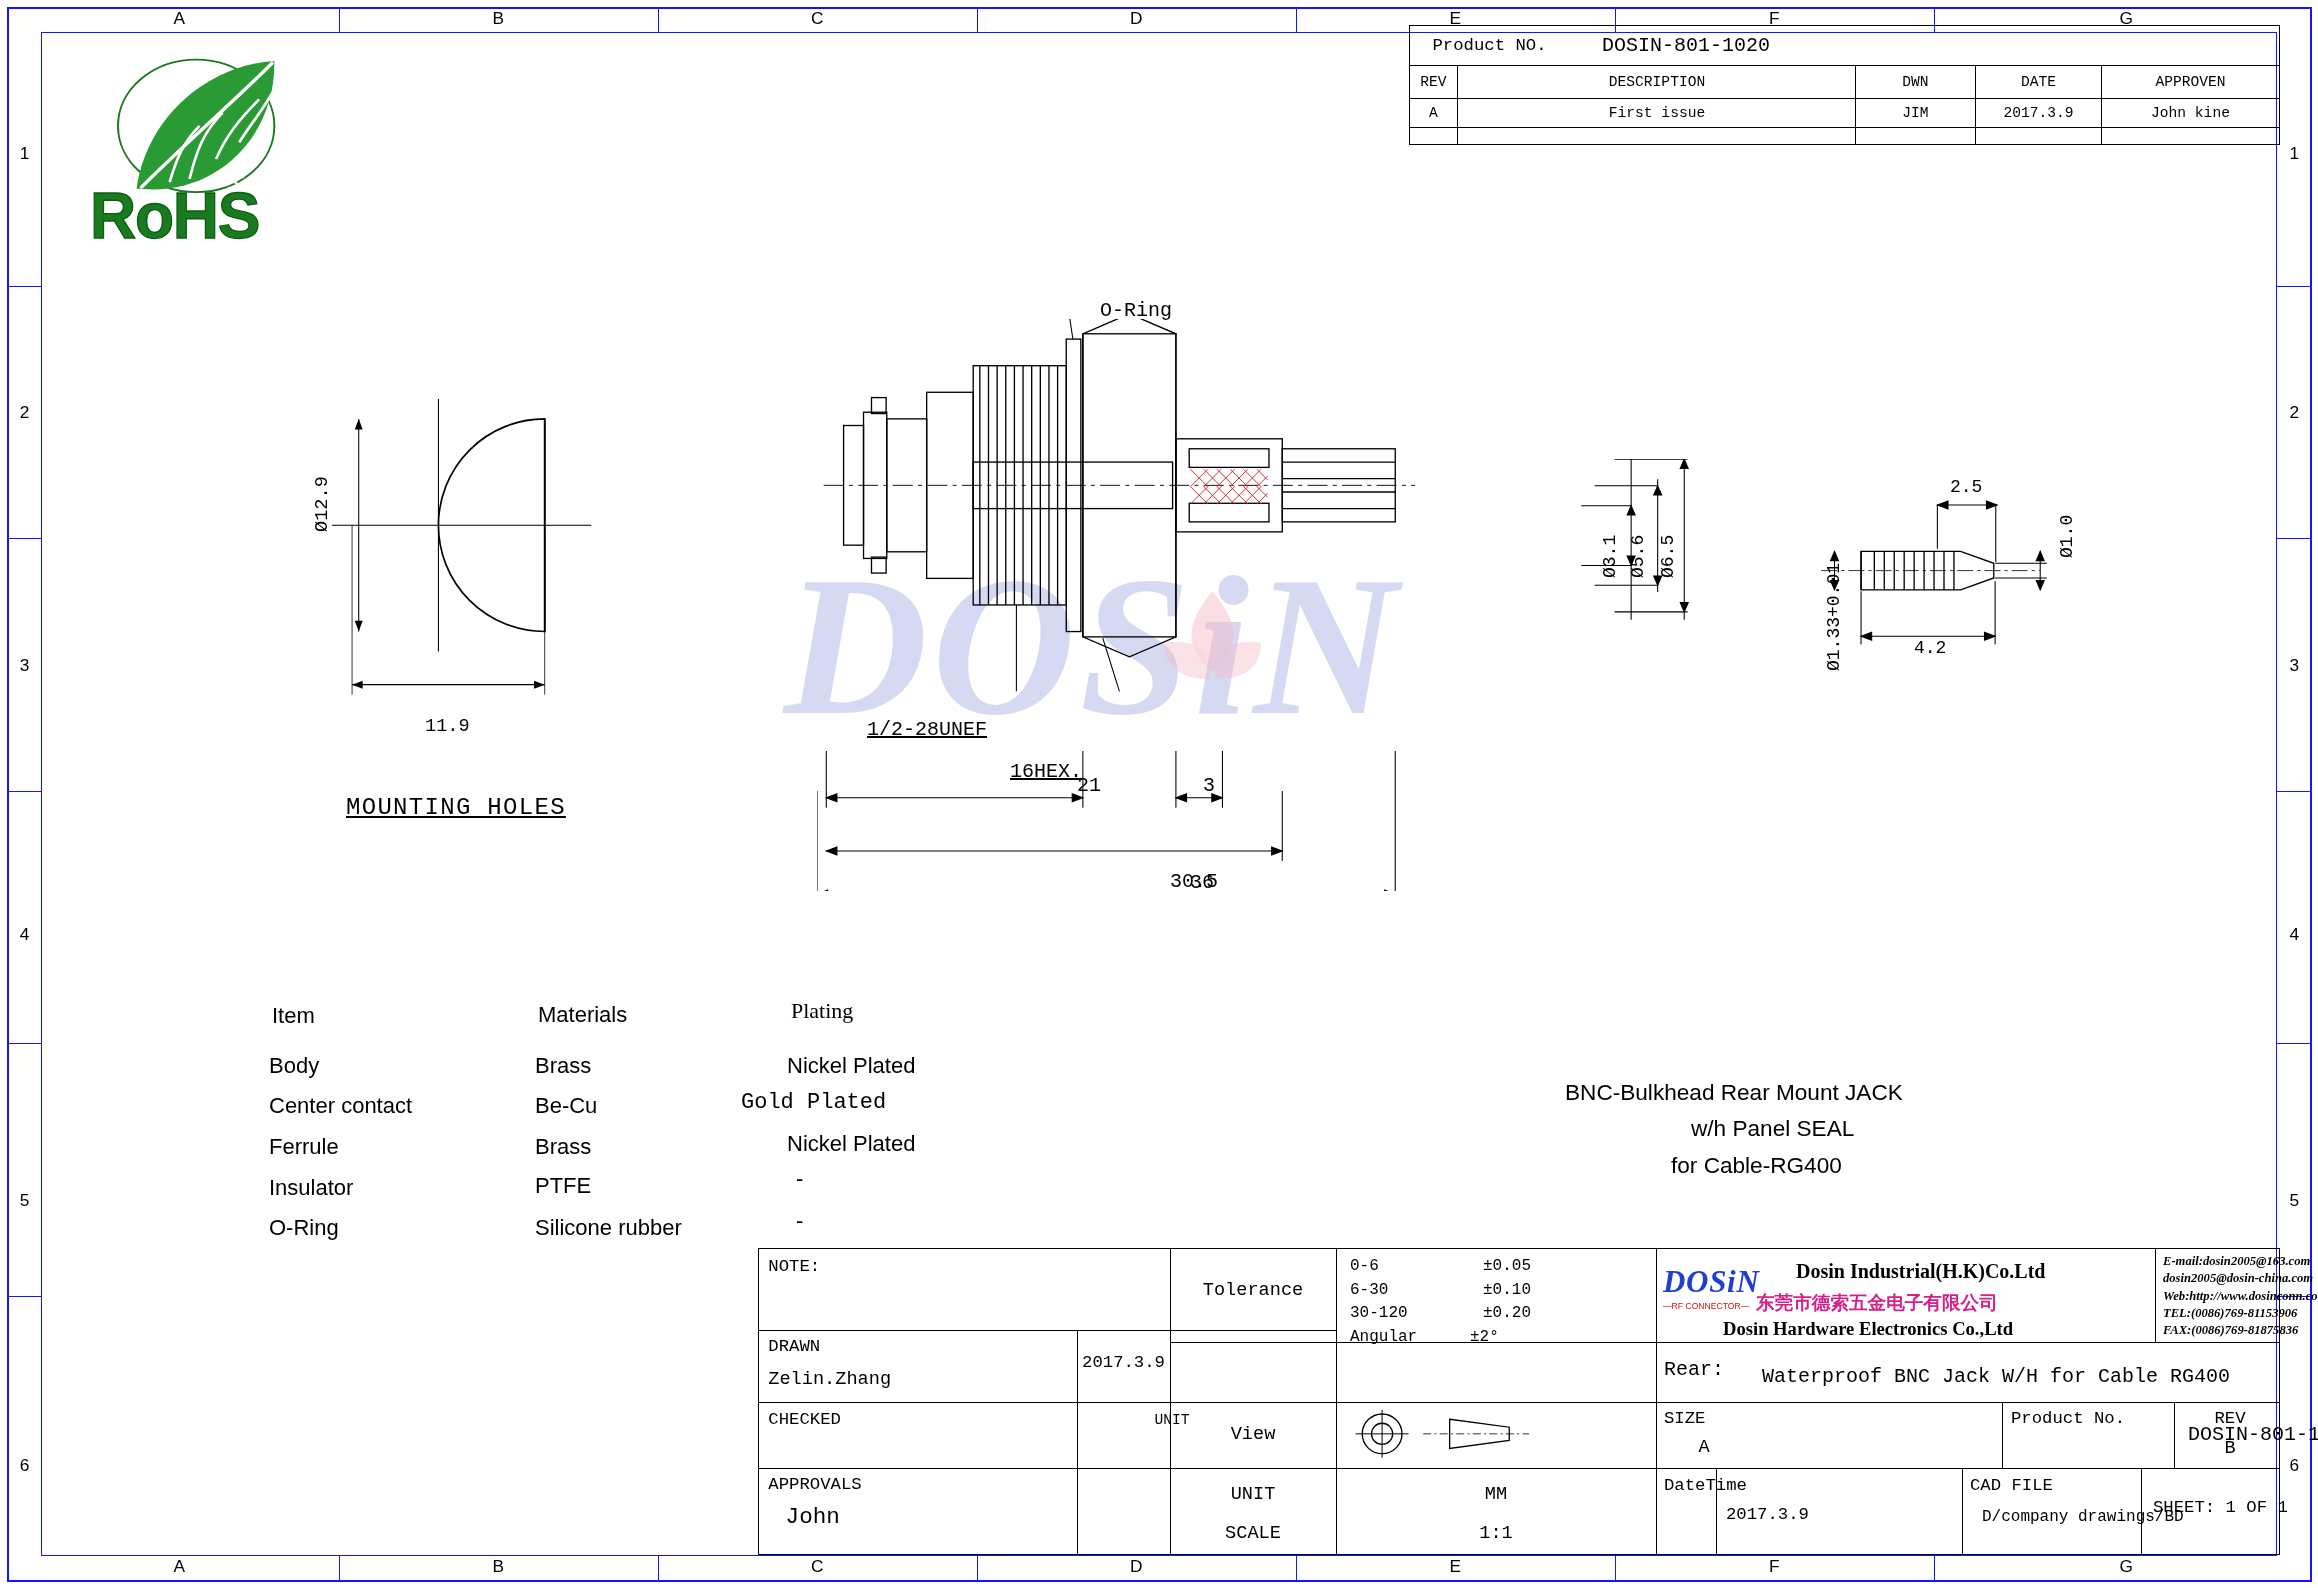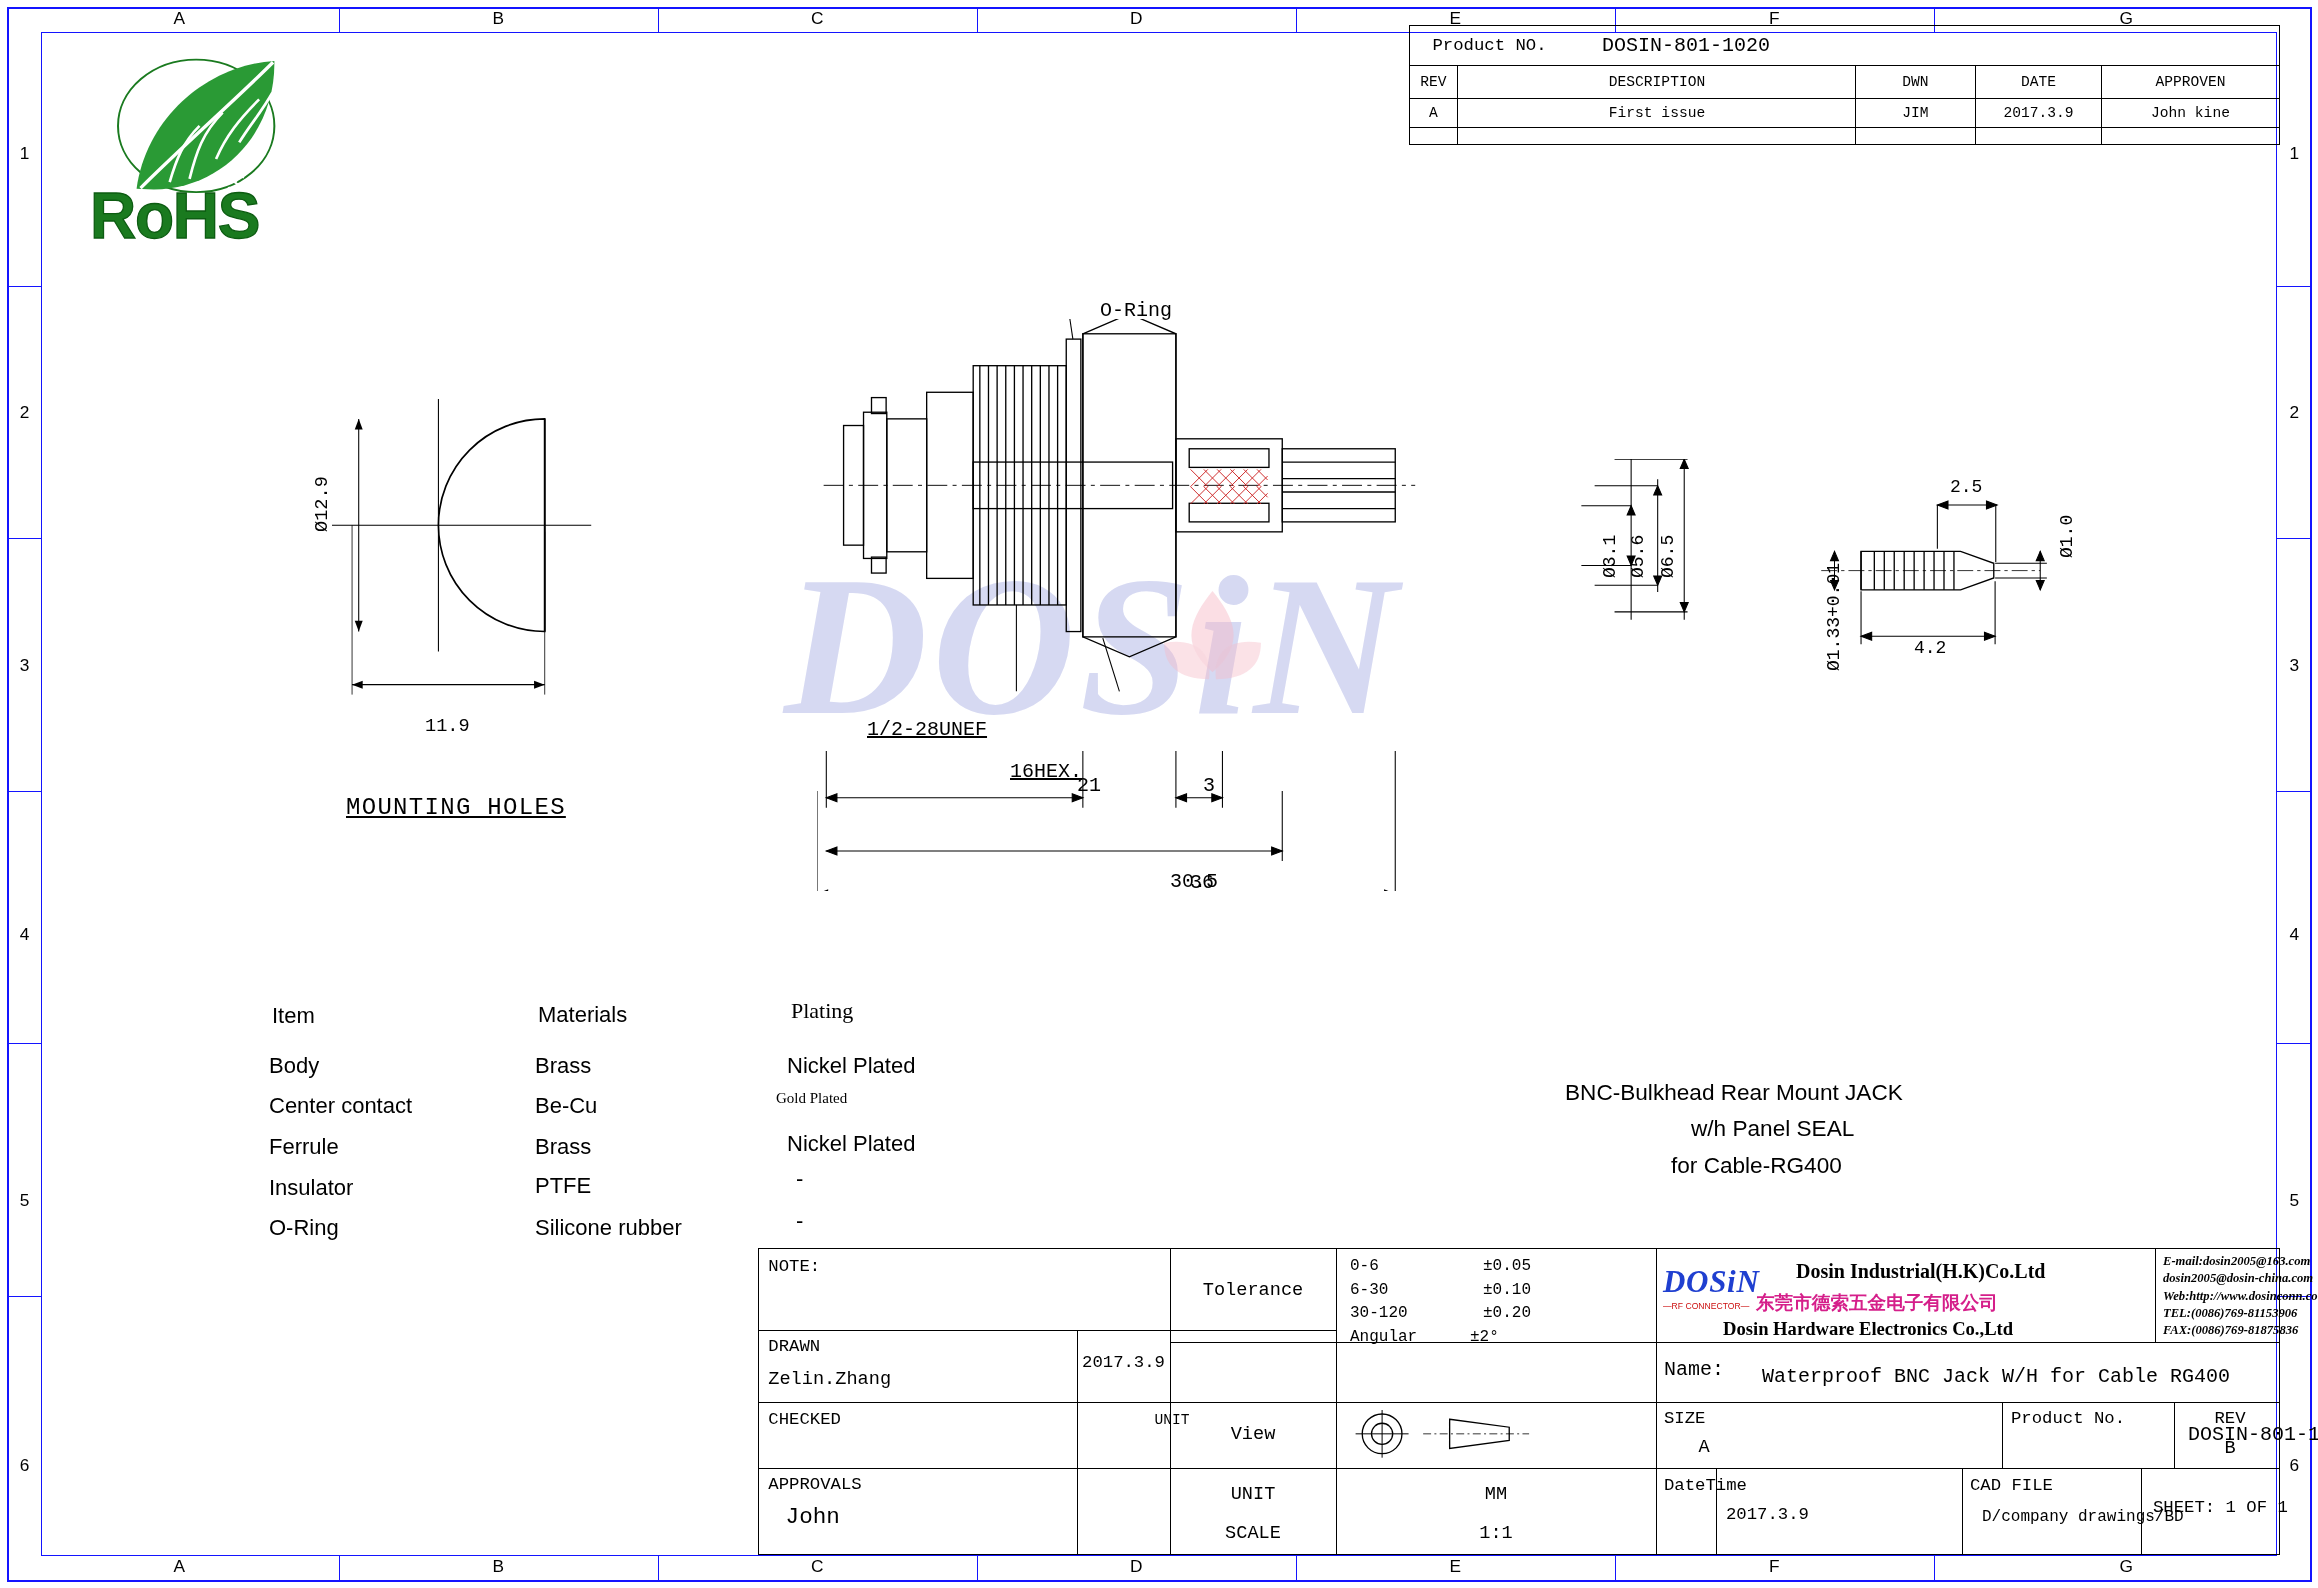--- a/index.html
+++ b/index.html
@@ -364,21 +364,21 @@
   <div class="txt" style="left:272px;top:1003px;font-size:22px;font-family:'Liberation Sans',sans-serif;">Item</div>
   <div class="txt" style="left:538px;top:1002px;font-size:22px;font-family:'Liberation Sans',sans-serif;">Materials</div>
   <div class="txt" style="left:791px;top:998px;font-size:22px;font-family:Liberation Serif, serif;">Plating</div>
 
   <div class="txt" style="left:269px;top:1053px;font-size:22px;font-family:'Liberation Sans',sans-serif;">Body</div>
   <div class="txt" style="left:535px;top:1053px;font-size:22px;font-family:'Liberation Sans',sans-serif;">Brass</div>
   <div class="txt" style="left:787px;top:1053px;font-size:22px;font-family:'Liberation Sans',sans-serif;">Nickel Plated</div>
 
   <div class="txt" style="left:269px;top:1093px;font-size:22px;font-family:'Liberation Sans',sans-serif;">Center contact</div>
   <div class="txt" style="left:535px;top:1093px;font-size:22px;font-family:'Liberation Sans',sans-serif;">Be-Cu</div>
-  <div class="txt" style="left:776px;top:1090px;font-size:15px;font-family:Liberation Serif, serif;">Gold Plated</div>
+  <div class="txt" style="left:741px;top:1090px;font-size:22px;font-family:Liberation Mono, monospace;">Gold Plated</div>
 
   <div class="txt" style="left:269px;top:1134px;font-size:22px;font-family:'Liberation Sans',sans-serif;">Ferrule</div>
   <div class="txt" style="left:535px;top:1134px;font-size:22px;font-family:'Liberation Sans',sans-serif;">Brass</div>
   <div class="txt" style="left:787px;top:1131px;font-size:22px;font-family:'Liberation Sans',sans-serif;">Nickel Plated</div>
 
   <div class="txt" style="left:269px;top:1175px;font-size:22px;font-family:'Liberation Sans',sans-serif;">Insulator</div>
   <div class="txt" style="left:535px;top:1173px;font-size:22px;font-family:'Liberation Sans',sans-serif;">PTFE</div>
   <div class="txt" style="left:796px;top:1166px;font-size:22px;font-family:'Liberation Sans',sans-serif;">-</div>
 
   <div class="txt" style="left:269px;top:1215px;font-size:22px;font-family:'Liberation Sans',sans-serif;">O-Ring</div>
@@ -457,21 +457,21 @@
     <div class="bcell" style="left:997px;top:41px;width:399px;height:26.6px;font-size:18.6px;color:#d51f8a;font-family:'Liberation Sans',sans-serif;font-weight:bold;">东莞市德索五金电子有限公司</div>
     <div class="bcell" style="left:964px;top:68px;width:412px;height:24px;font-size:18.6px;font-family:'Liberation Serif',serif;font-weight:bold;">Dosin Hardware Electronics Co.,Ltd</div>
 
     <div class="bd" style="left:1396px;top:0;width:1.3px;height:93px;"></div>
     <div class="bcell" style="left:1404px;top:4px;width:226px;height:16px;font-size:12.6px;font-family:'Liberation Serif',serif;font-style:italic;font-weight:bold;">E-mail:dosin2005@163.com</div>
     <div class="bcell" style="left:1404px;top:21px;width:226px;height:16px;font-size:12.6px;font-family:'Liberation Serif',serif;font-style:italic;font-weight:bold;">dosin2005@dosin-china.com</div>
     <div class="bcell" style="left:1404px;top:39px;width:226px;height:16px;font-size:12.6px;font-family:'Liberation Serif',serif;font-style:italic;font-weight:bold;">Web:http://www.dosinconn.com</div>
     <div class="bcell" style="left:1404px;top:56px;width:226px;height:16px;font-size:12.6px;font-family:'Liberation Serif',serif;font-style:italic;font-weight:bold;">TEL:(0086)769-81153906</div>
     <div class="bcell" style="left:1404px;top:73px;width:226px;height:16px;font-size:12.6px;font-family:'Liberation Serif',serif;font-style:italic;font-weight:bold;">FAX:(0086)769-81875836</div>
 
-    <div class="bcell" style="left:905px;top:106px;width:93px;height:29px;font-size:20px;">Name:</div>
+    <div class="bcell" style="left:905px;top:106px;width:93px;height:29px;font-size:20px;">Rear:</div>
     <div class="bcell" style="left:1003px;top:113px;width:525px;height:29px;font-size:20px;">Waterproof BNC Jack W/H for Cable RG400</div>
 
     <div class="bcell" style="left:905px;top:158px;width:80px;height:22.6px;font-size:17.3px;font-family:Liberation Mono, monospace;">SIZE</div>
     <div class="bcell c" style="left:905px;top:185px;width:80px;height:26.6px;font-size:18.6px;">A</div>
     <div class="bcell" style="left:1252px;top:158px;width:173px;height:22.6px;font-size:17.3px;">Product No.</div>
     <div class="bcell" style="left:1429px;top:171px;width:279px;height:29px;font-size:20px;">DOSIN-801-1020</div>
     <div class="bcell c" style="left:1422px;top:158px;width:98px;height:22.6px;font-size:17.3px;margin-left:0;">REV</div>
     <div class="bcell c" style="left:1422px;top:186px;width:98px;height:26.6px;font-size:18.6px;">B</div>
 
     <div class="bcell" style="left:905px;top:225px;width:173px;height:22.6px;font-size:17.3px;">DateTime</div>

